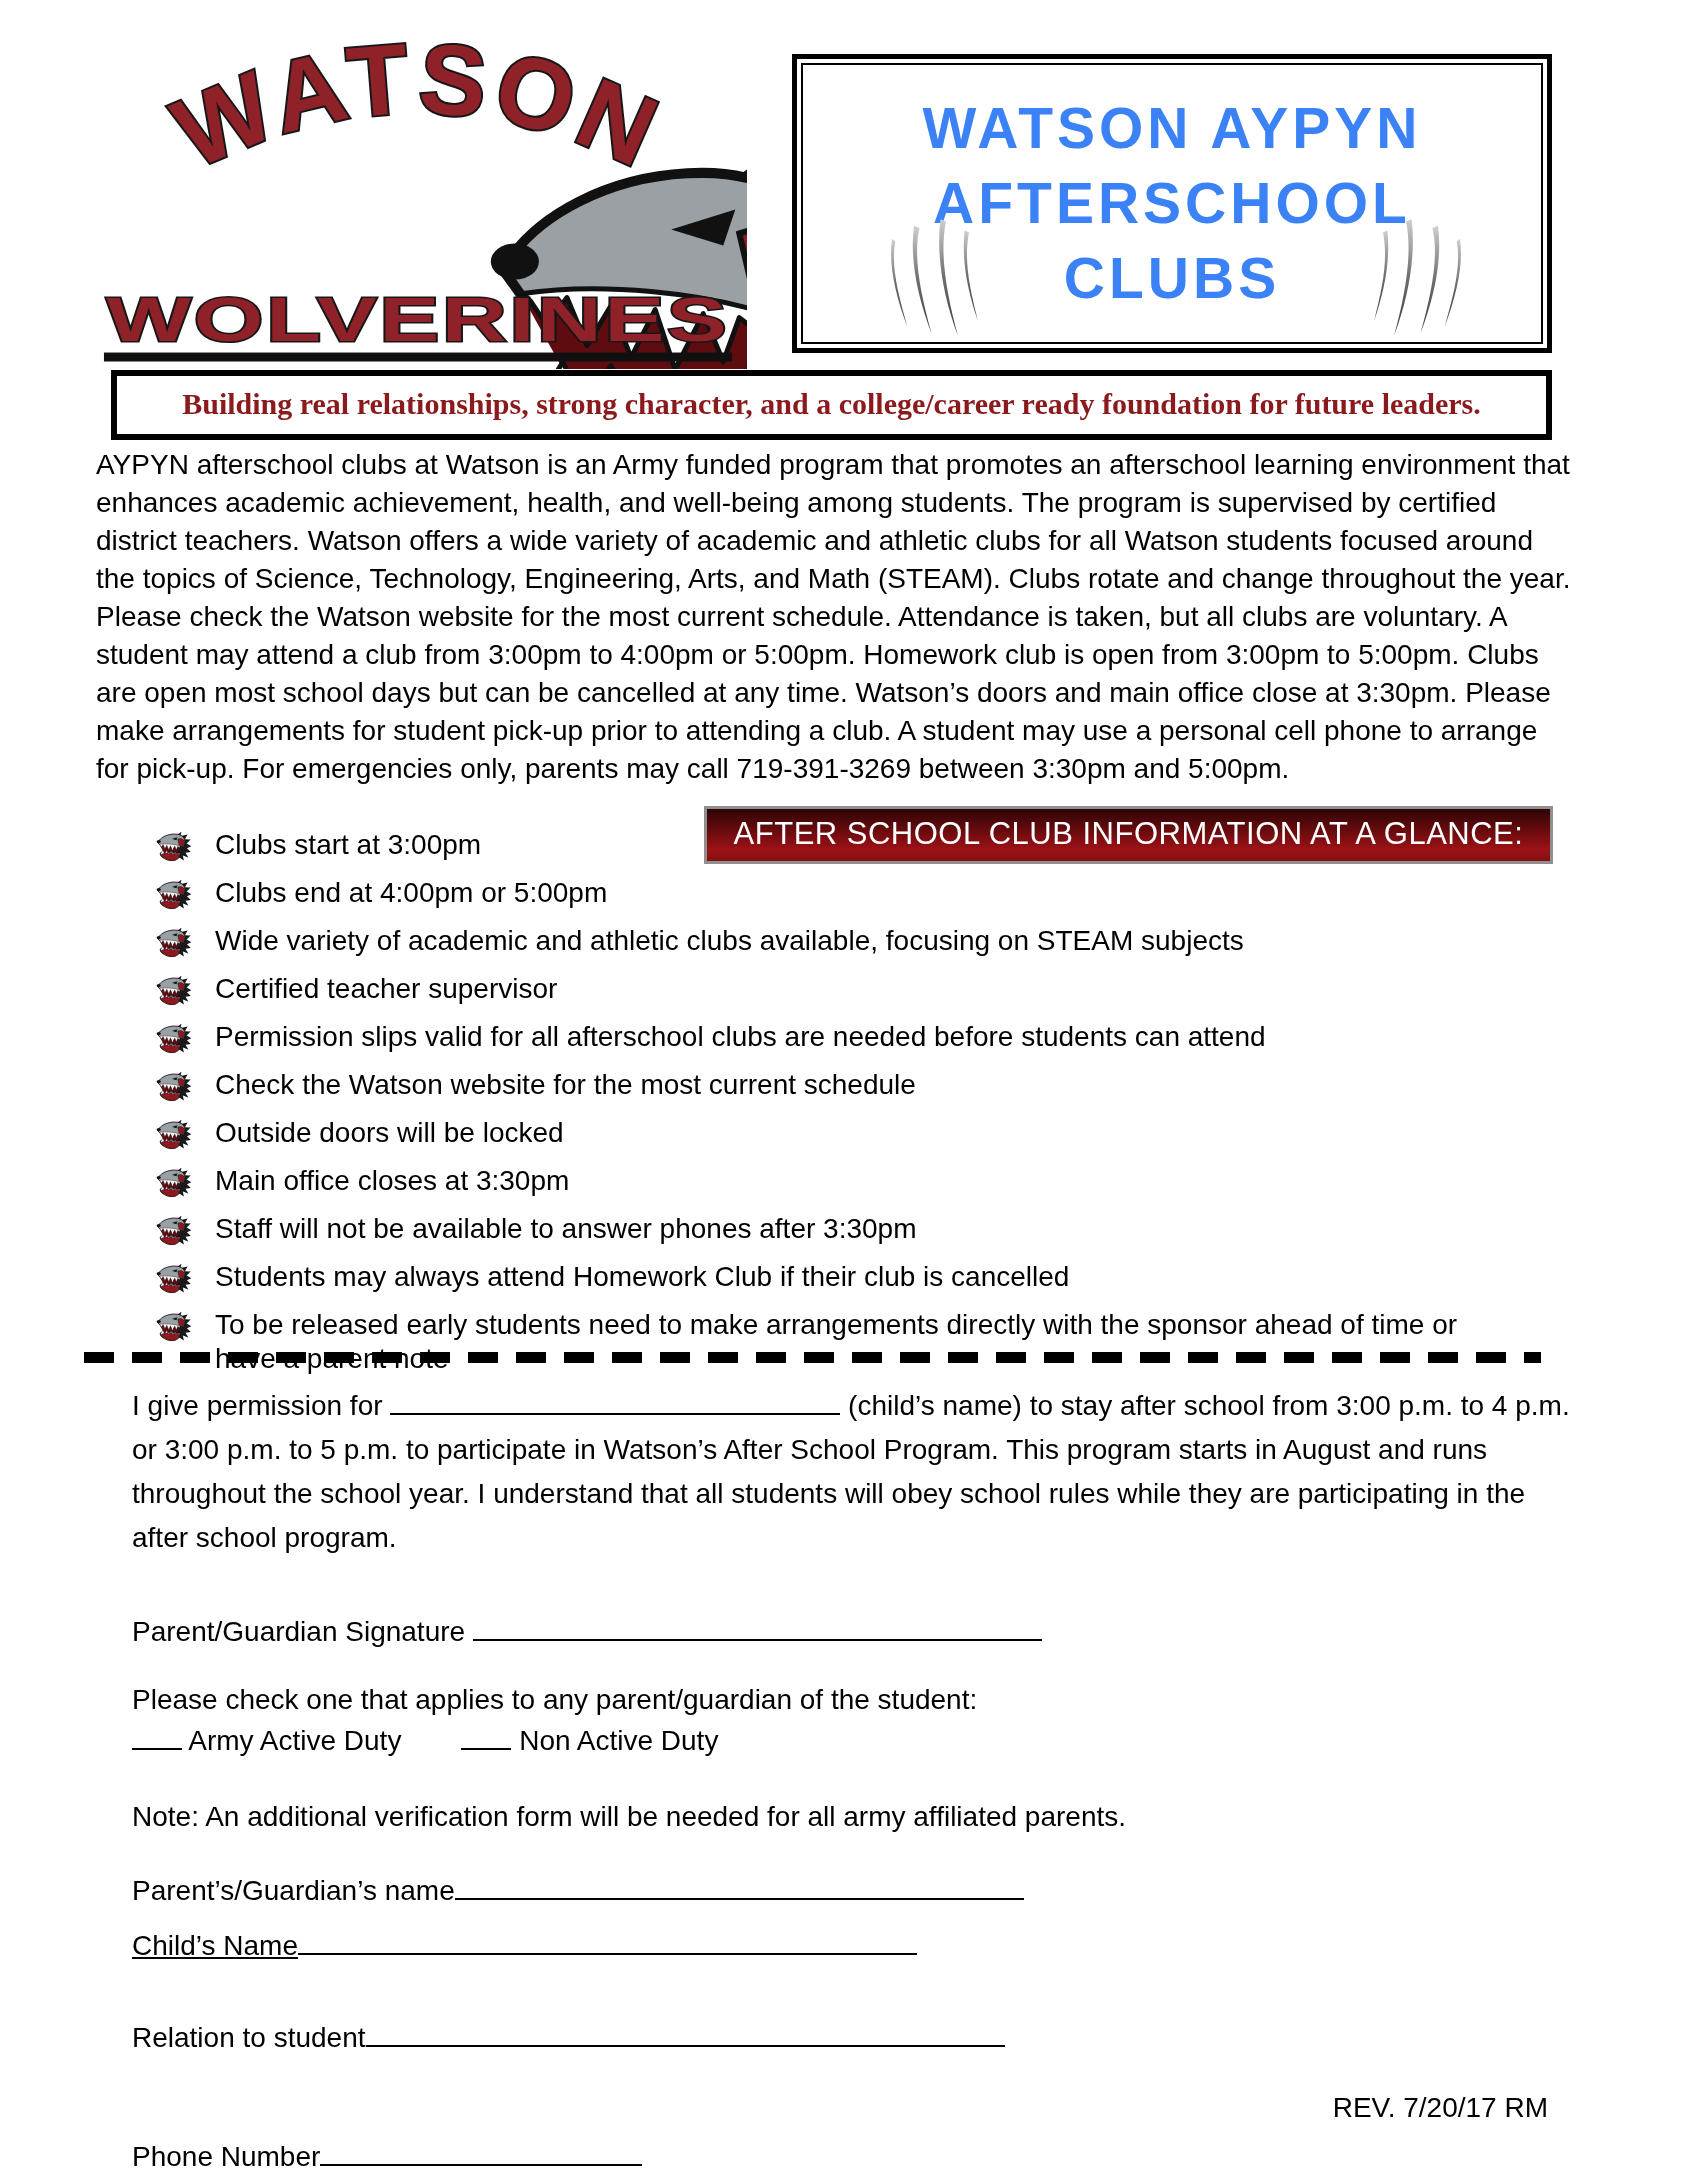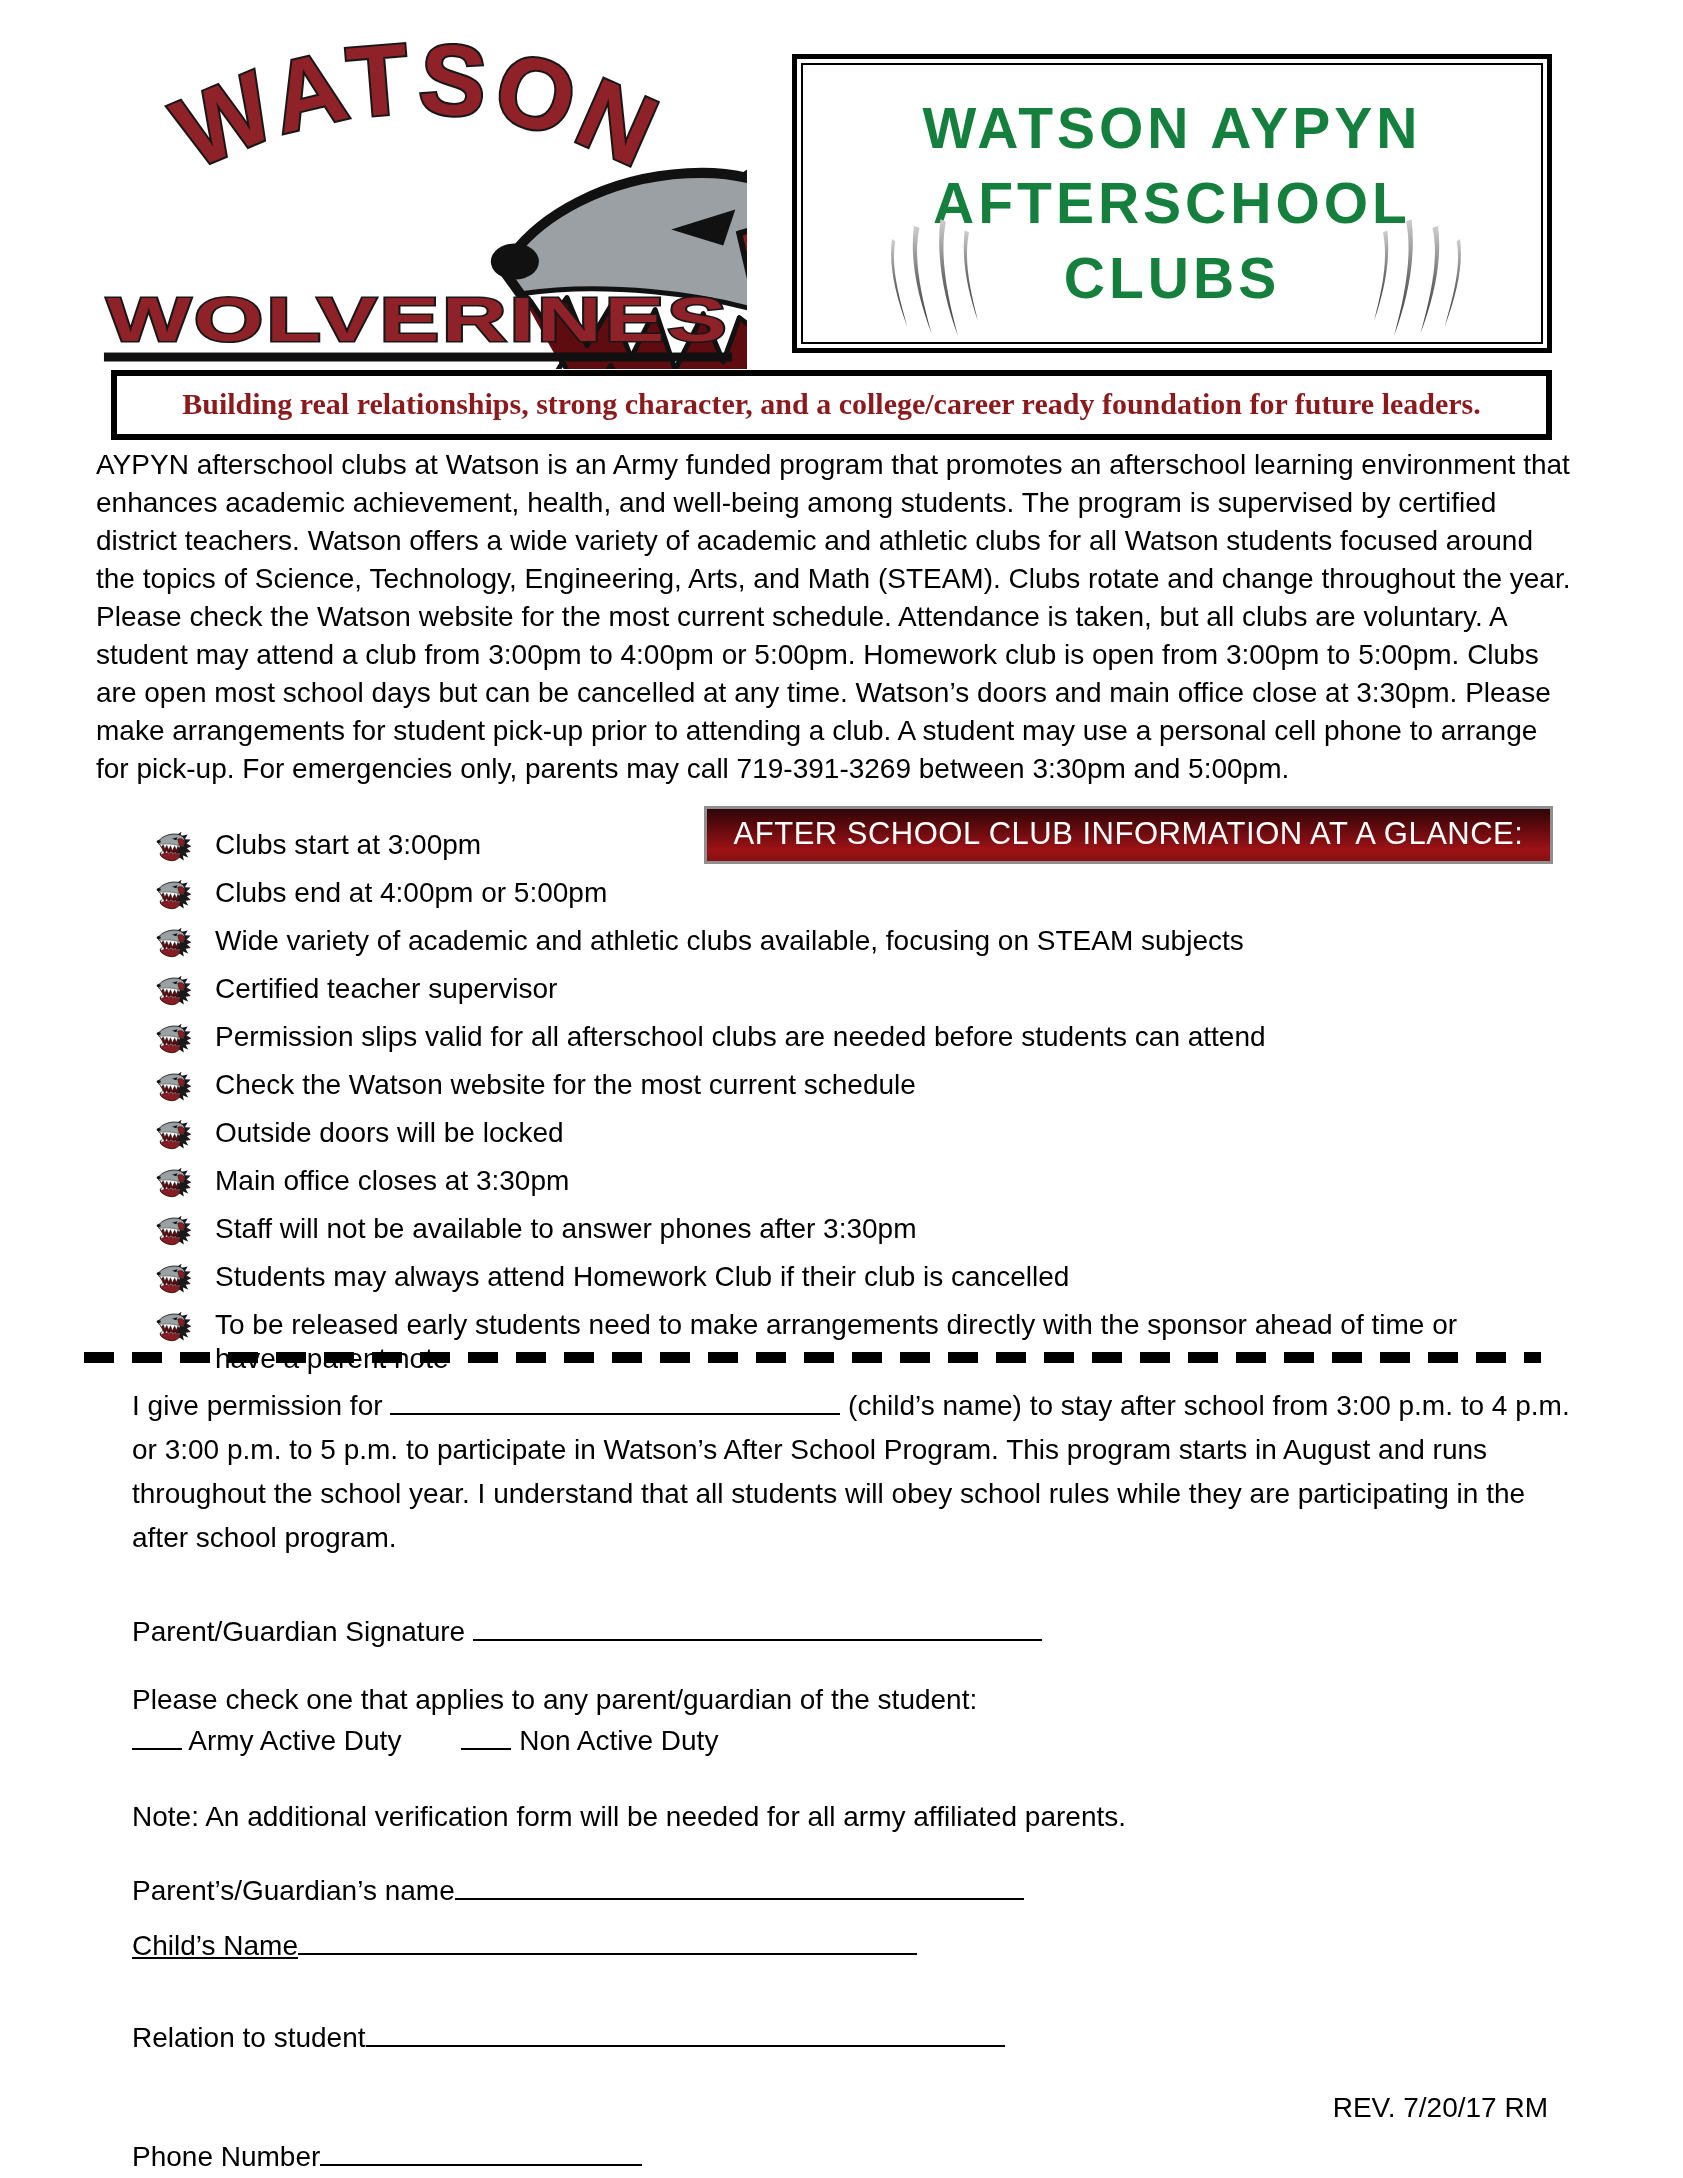--- a/index.html
+++ b/index.html
@@ -21,21 +21,21 @@
     position:absolute; left:792px; top:54px; width:760px; height:299px;
     border:5px solid #000; padding:4px; background:#fff;
   }
   .header-box-inner {
     position:relative; width:100%; height:100%;
     border:2px solid #000;
     display:flex; flex-direction:column; justify-content:center; align-items:center;
   }
   .header-title-line {
     font-size:57px; font-weight:900; letter-spacing:4px;
-    line-height:75px; color:#15803d; white-space:nowrap;
+    line-height:75px; color:#3b82f6; white-space:nowrap;
   }
   .claw { position:absolute; bottom:4px; width:117px; height:121px; }
   .claw.left  { left:69px; }
   .claw.right { right:61px; transform:scaleX(-1); }
 
   
   .slogan {
     position:absolute; left:111px; top:370px; width:1441px;
     border:6px solid #000; background:#fff;
     text-align:center;

